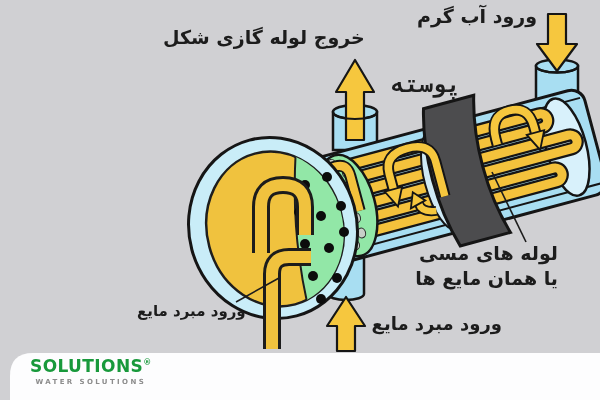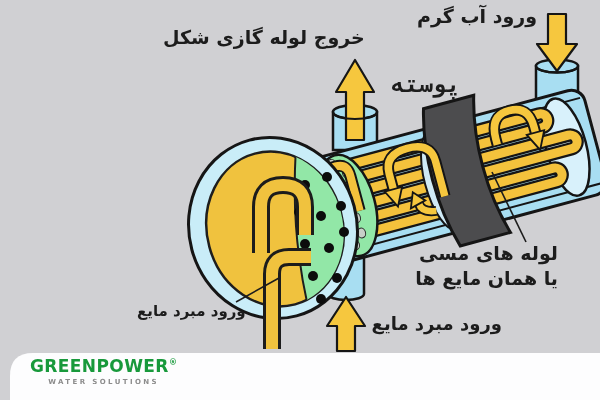--- a/index.html
+++ b/index.html
@@ -165,17 +165,17 @@
 <div class="lbl lbl-gas" dir="rtl">خروج لوله گازی شکل</div>
 <div class="lbl lbl-shell" dir="rtl">پوسته</div>
 <div class="lbl lbl-tubes" dir="rtl">
   <div>لوله های مسی</div>
   <div>یا همان مایع ها</div>
 </div>
 <div class="lbl lbl-liq-bottom" dir="rtl">ورود مبرد مایع</div>
 <div class="lbl lbl-liq-left" dir="rtl">ورود مبرد مایع</div>
 
 <div class="logo">
-  <div class="logo-brand"><span>GREENPOWER</span><sup>®</sup></div>
+  <div class="logo-brand"><span>SOLUTIONS</span><sup>®</sup></div>
   <div class="logo-tagline">WATER SOLUTIONS</div>
 </div>
 
 </div>
 
 </body></html>

